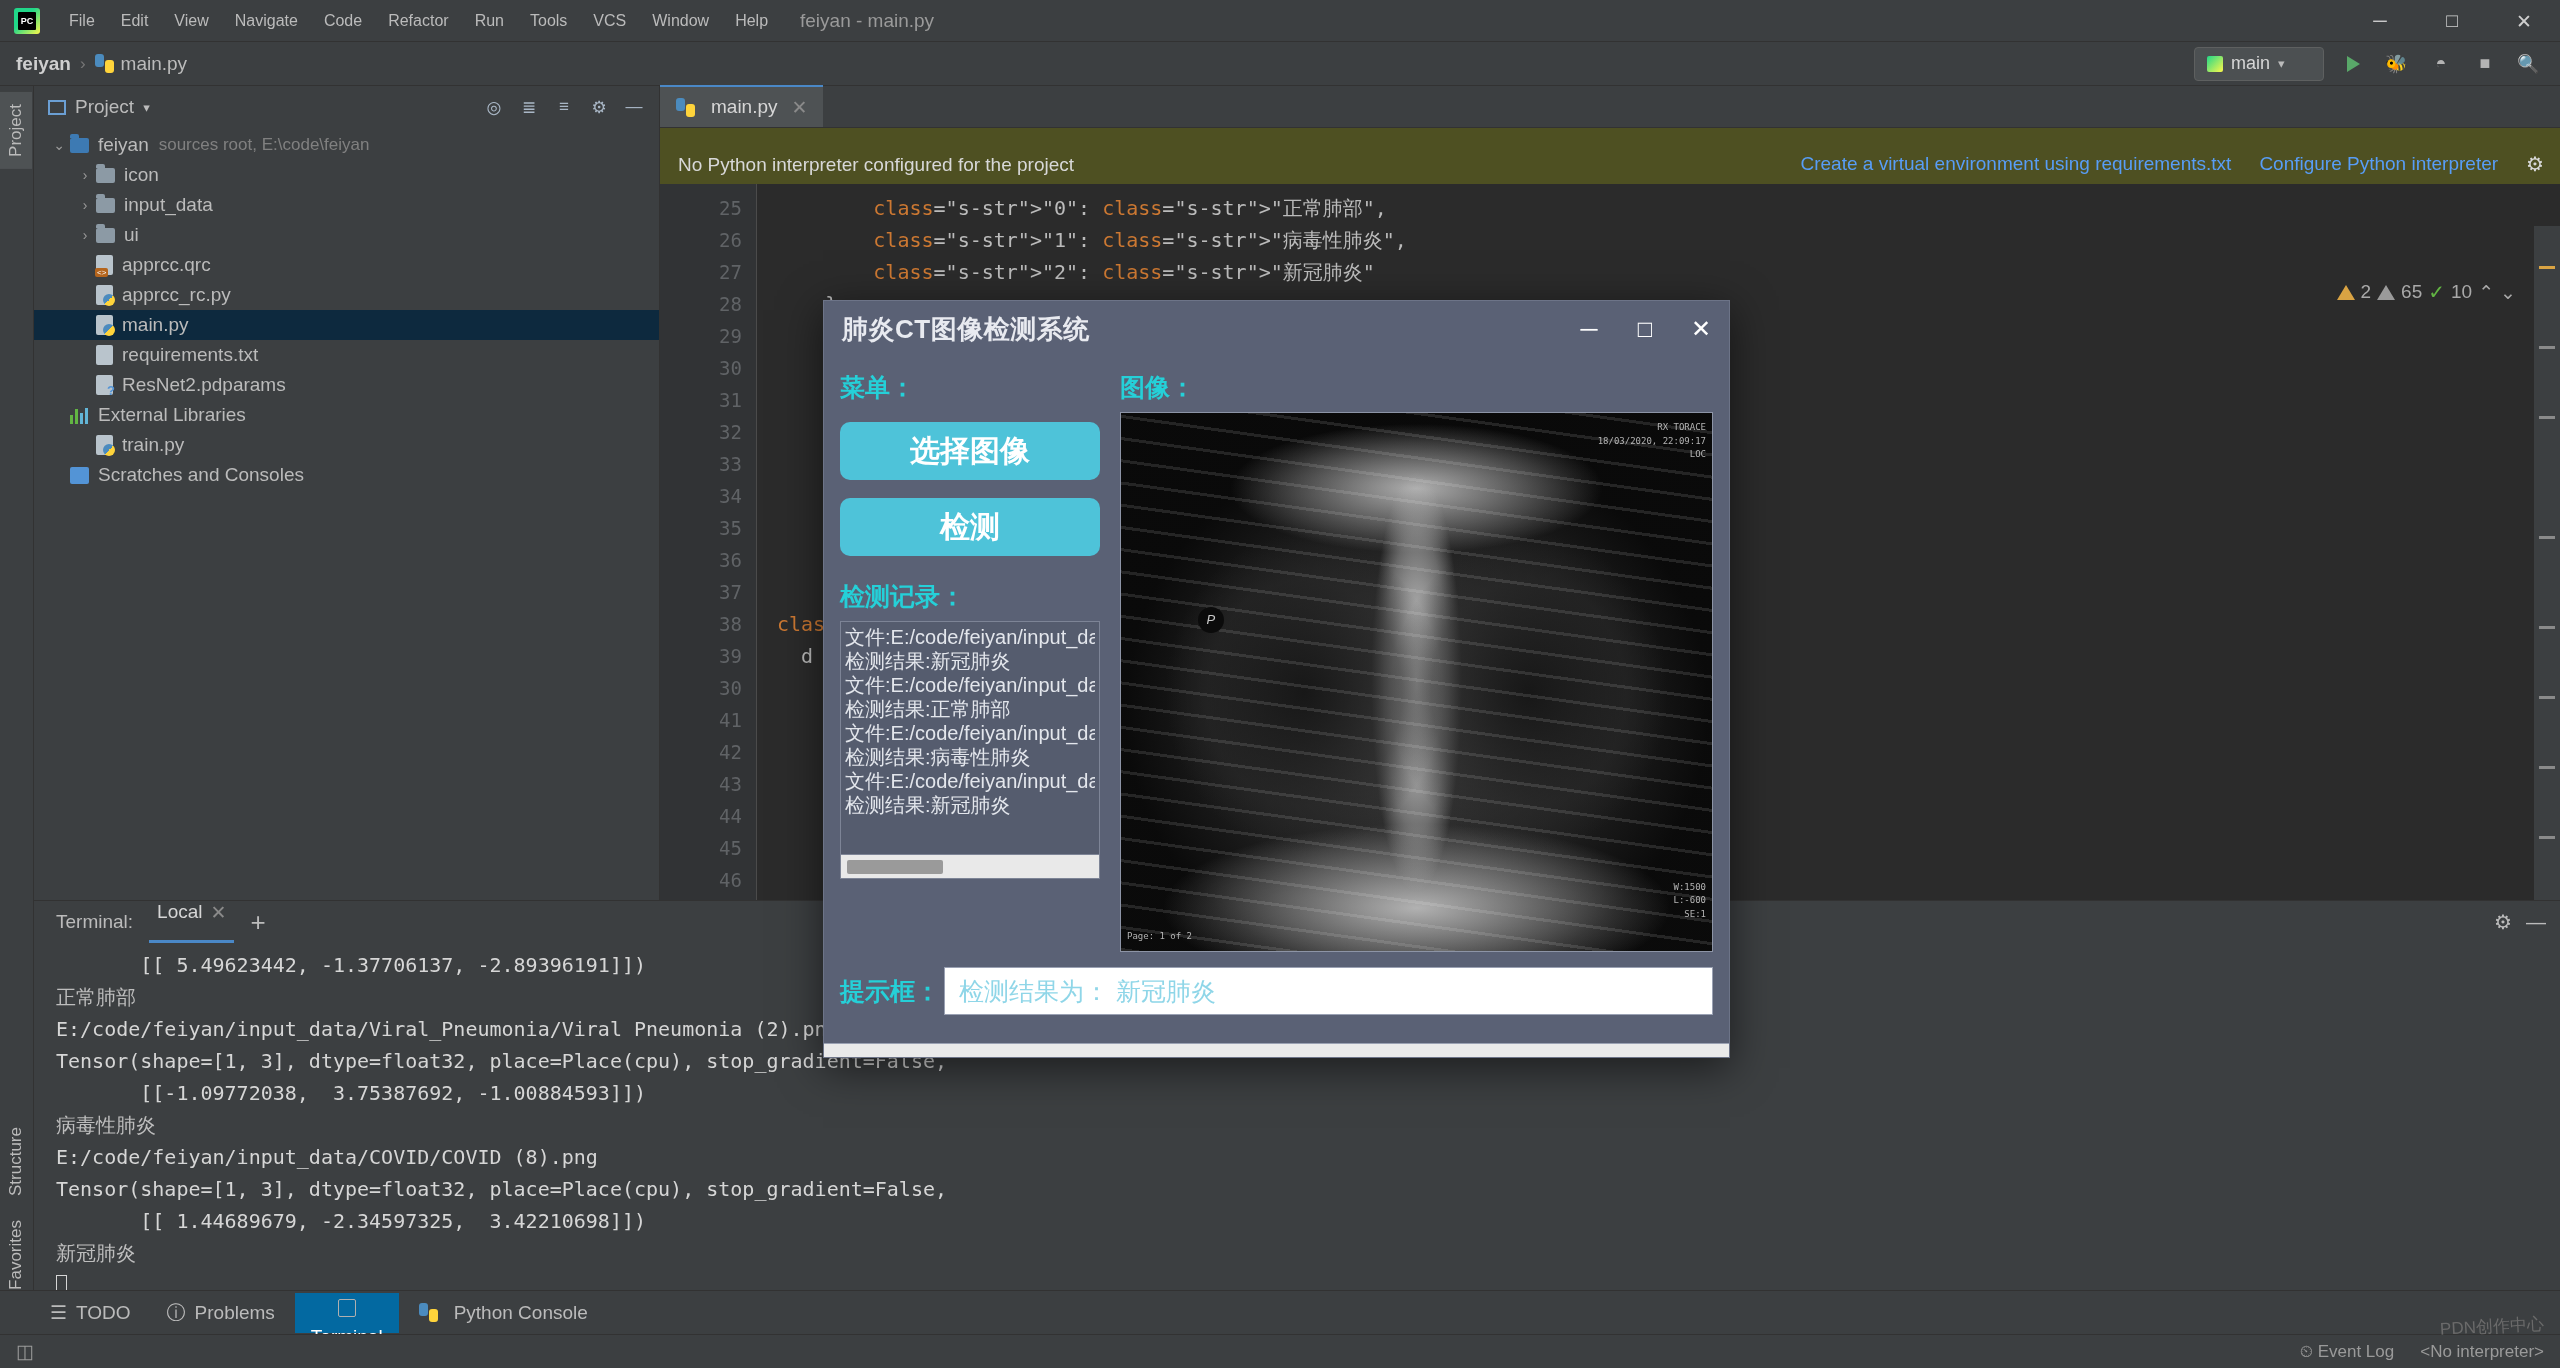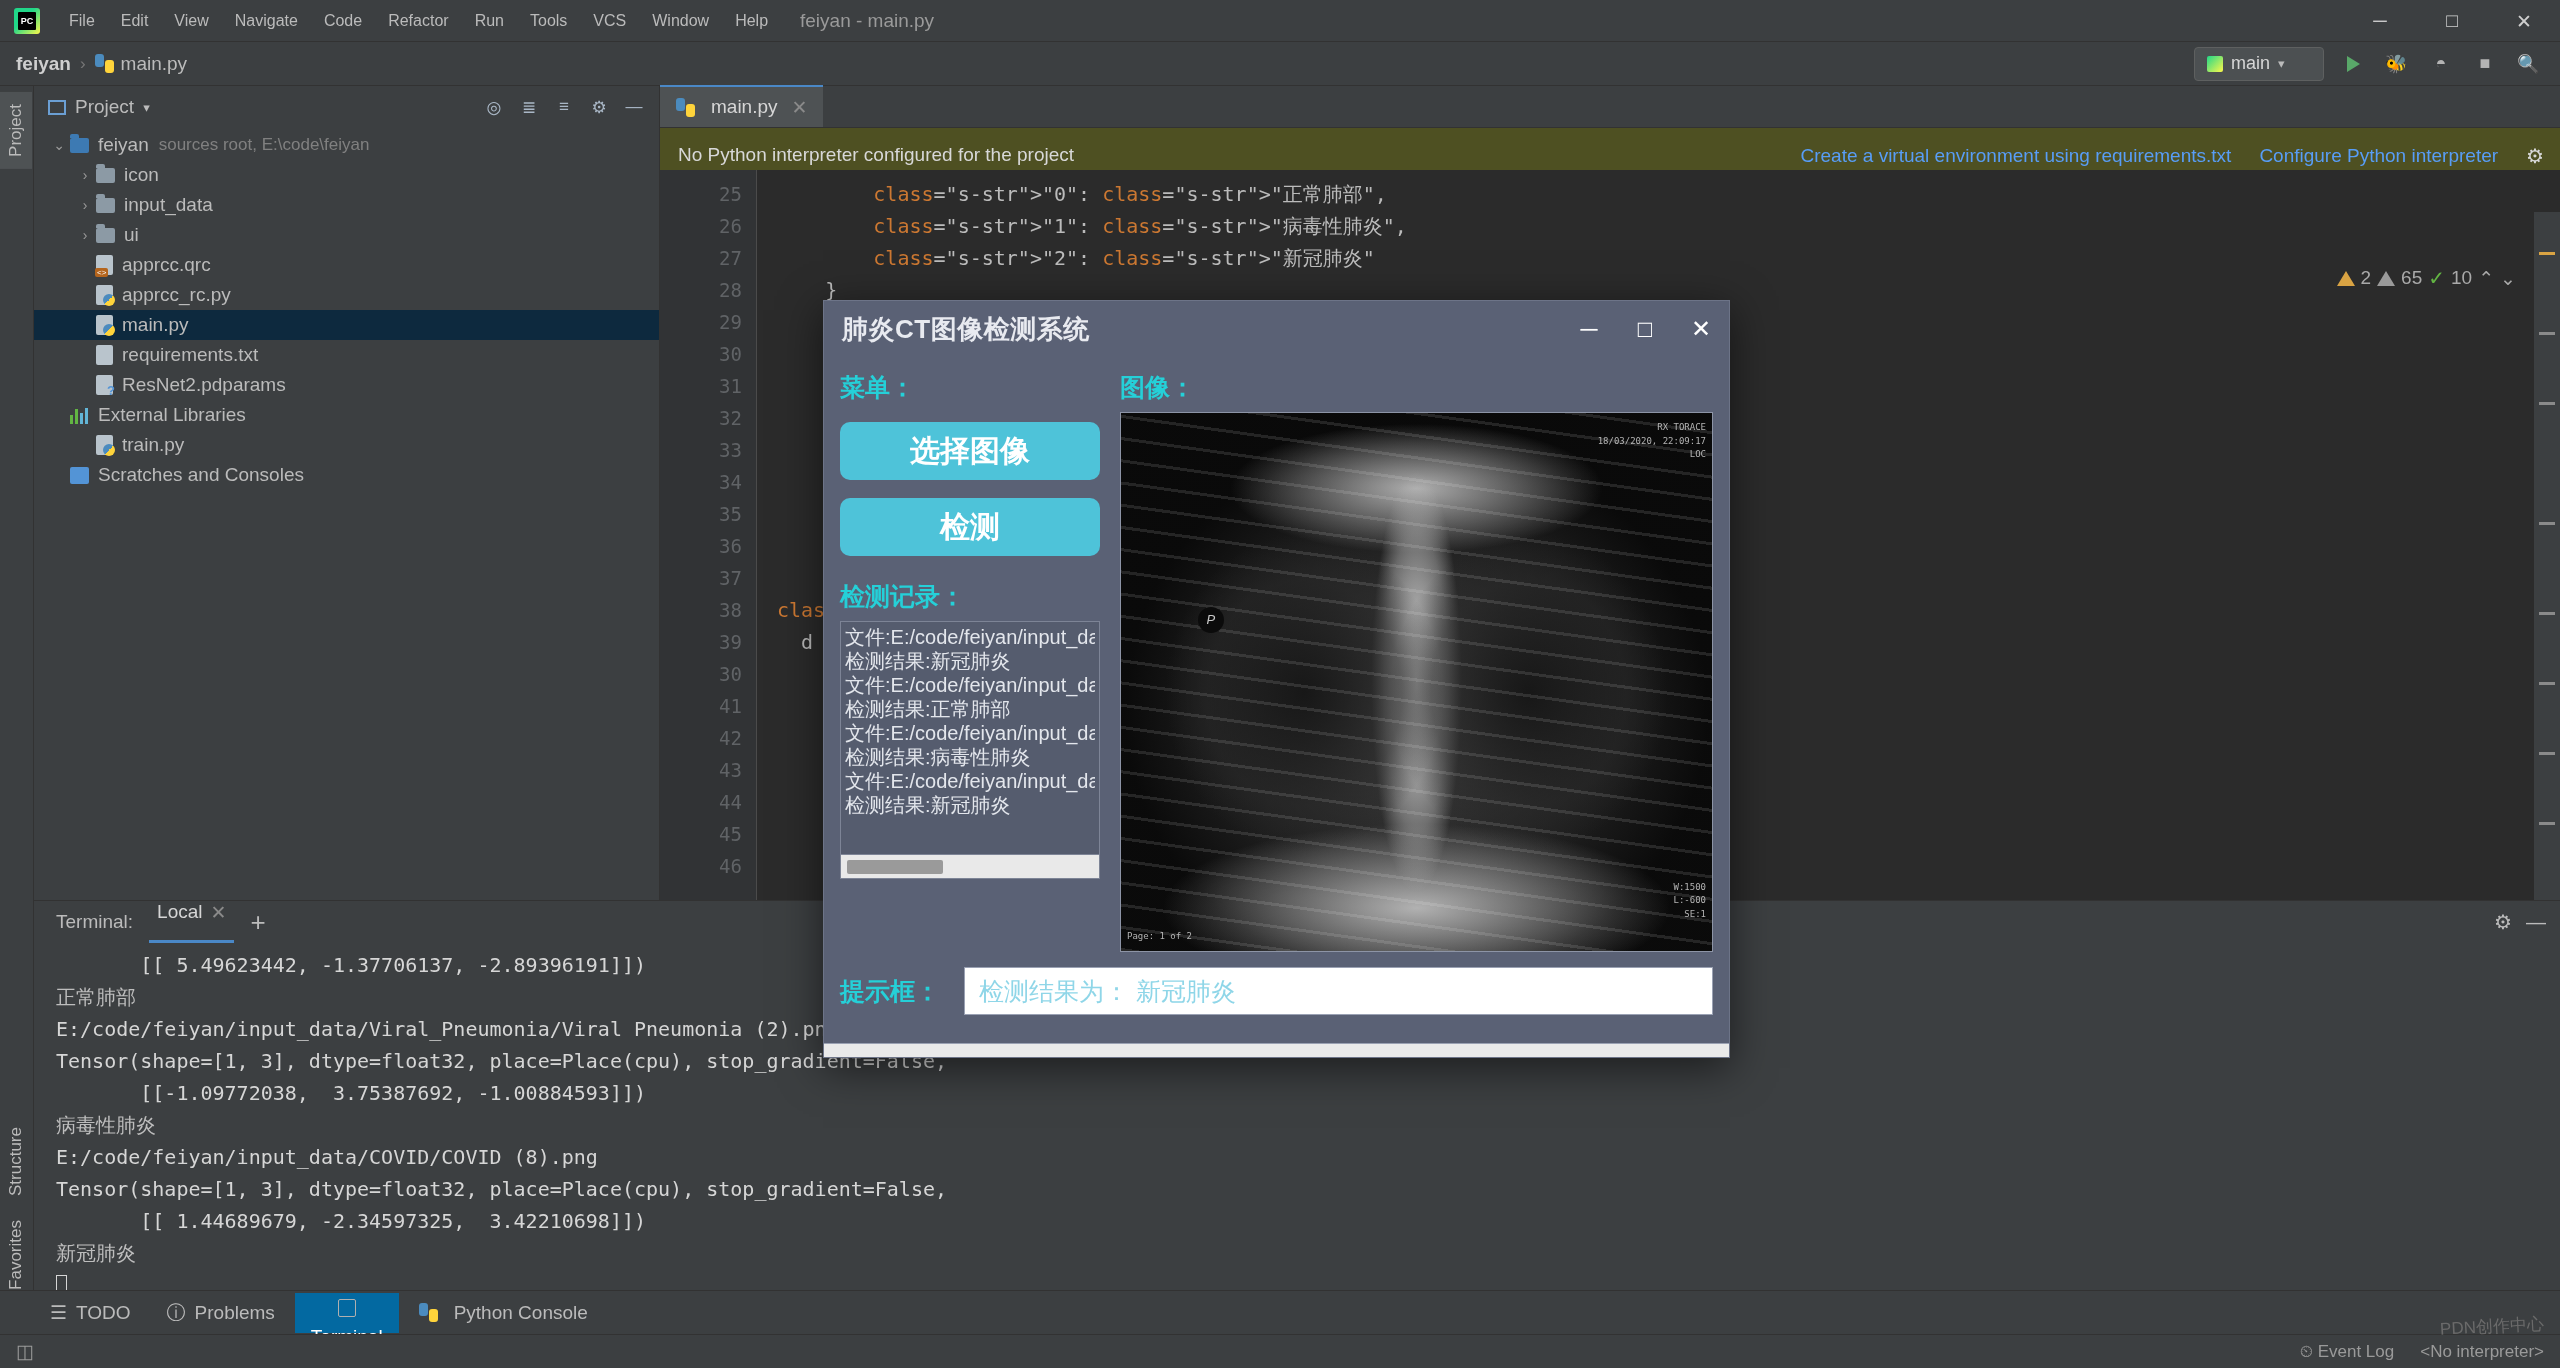--- a/index.html
+++ b/index.html
@@ -146,22 +146,22 @@
     height: 42px; background: #3c3f41; display: flex; align-items: flex-end;
     border-bottom: 1px solid #323232;
   }
   .etab {
     height: 42px; display: flex; align-items: center; gap: 9px; padding: 0 16px;
     background: #4e5254; font-size: 19px; color: #d6d6d6; border-top: 2px solid #4a88c7;
   }
   .etab .x { color: #8a8a8a; font-size: 19px; margin-left: 5px; }
 
   .notifybar {
-    height: 42px; background: #4e5022; display: flex; align-items: flex-start;
-    padding: 16px 18px; font-size: 19px; color: #d8d8d8; position: relative;
+    height: 56px; background: #4e5022; display: flex; align-items: flex-end;
+    padding: 8px 18px; font-size: 19px; color: #d8d8d8; position: relative;
   }
   .nb-links { position: absolute; right: 16px; display: flex; align-items: center; gap: 28px; }
   .nb-link { color: #589df6; font-size: 19px; }
 
   .code-wrap { position: relative; height: 730px; background: #2b2b2b; overflow: hidden; }
   .gutter {
     position: absolute; left: 0; top: 0; width: 96px; height: 100%;
     background: #313335; color: #606366; font-family: "DejaVu Sans Mono", monospace;
     font-size: 19px; text-align: right; padding-top: 8px;
   }
@@ -303,21 +303,21 @@
     position: absolute; color: #cfcfcf; font-family: "DejaVu Sans Mono", monospace;
     font-size: 9px; opacity: .85; white-space: pre-line; line-height: 1.5;
   }
   .xray-mark {
     position: absolute; left: 13%; top: 36%; width: 26px; height: 26px;
     border-radius: 50%; background: #0b0b0b; color: #c9c9c9;
     display:flex;align-items:center;justify-content:center; font-size: 13px;
     font-style: italic;
   }
   .hint-row {
-    margin-top: 16px; display: flex; align-items: center; gap: 24px;
+    margin-top: 16px; display: flex; align-items: center; gap: 4px;
     padding-bottom: 14px;
   }
   .hint-input {
     flex: 1; height: 48px; background: #ffffff; border: 1px solid #9aa1b3;
     display: flex; align-items: center; padding-left: 14px;
     font-size: 25px; color: #8fd6e8;
   }
   .dlg-statusbar {
     position: absolute; left: 0; right: 0; bottom: 0; height: 14px;
     background: #eaeaea; border-top: 1px solid #9aa1b3;

